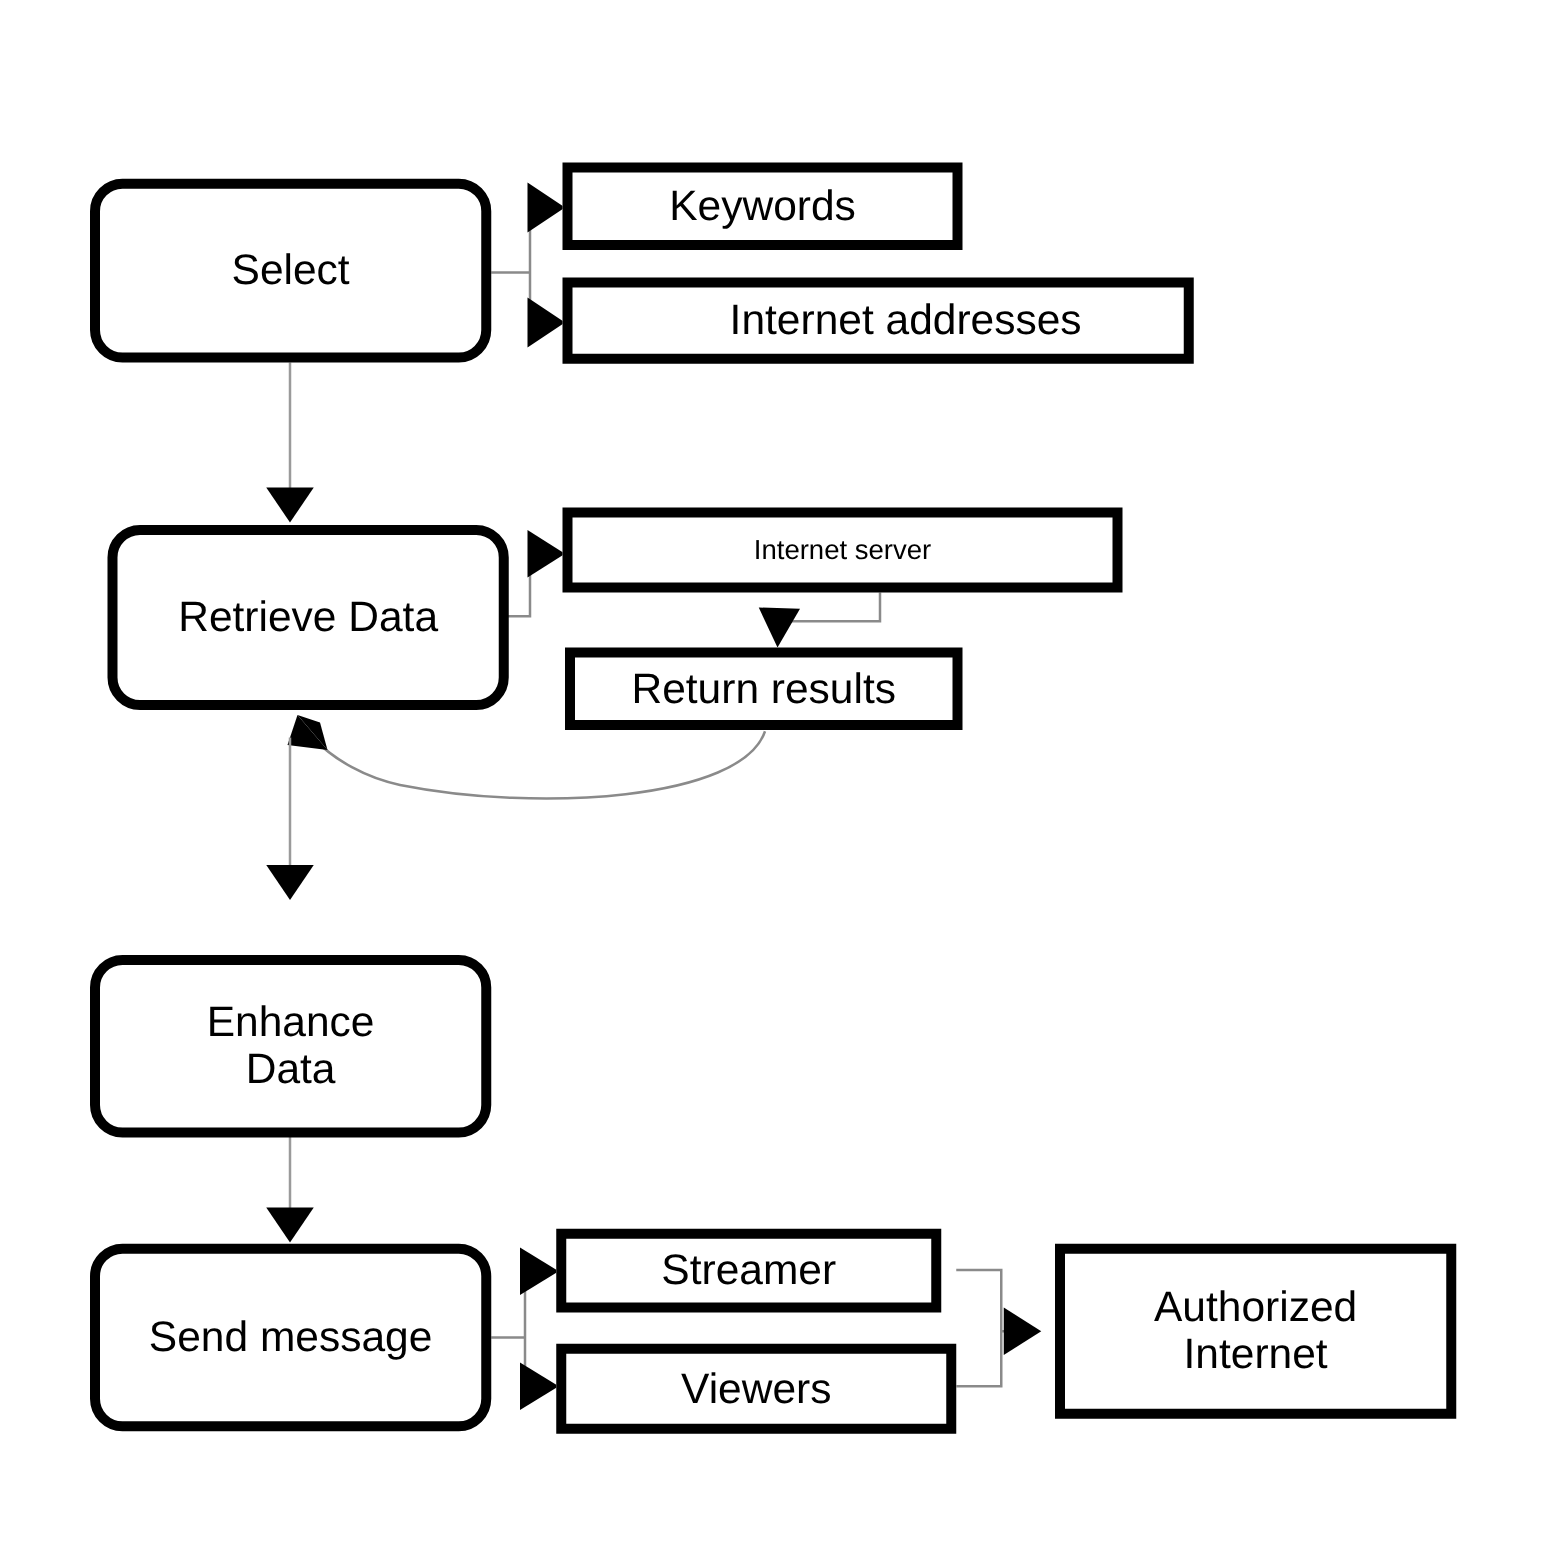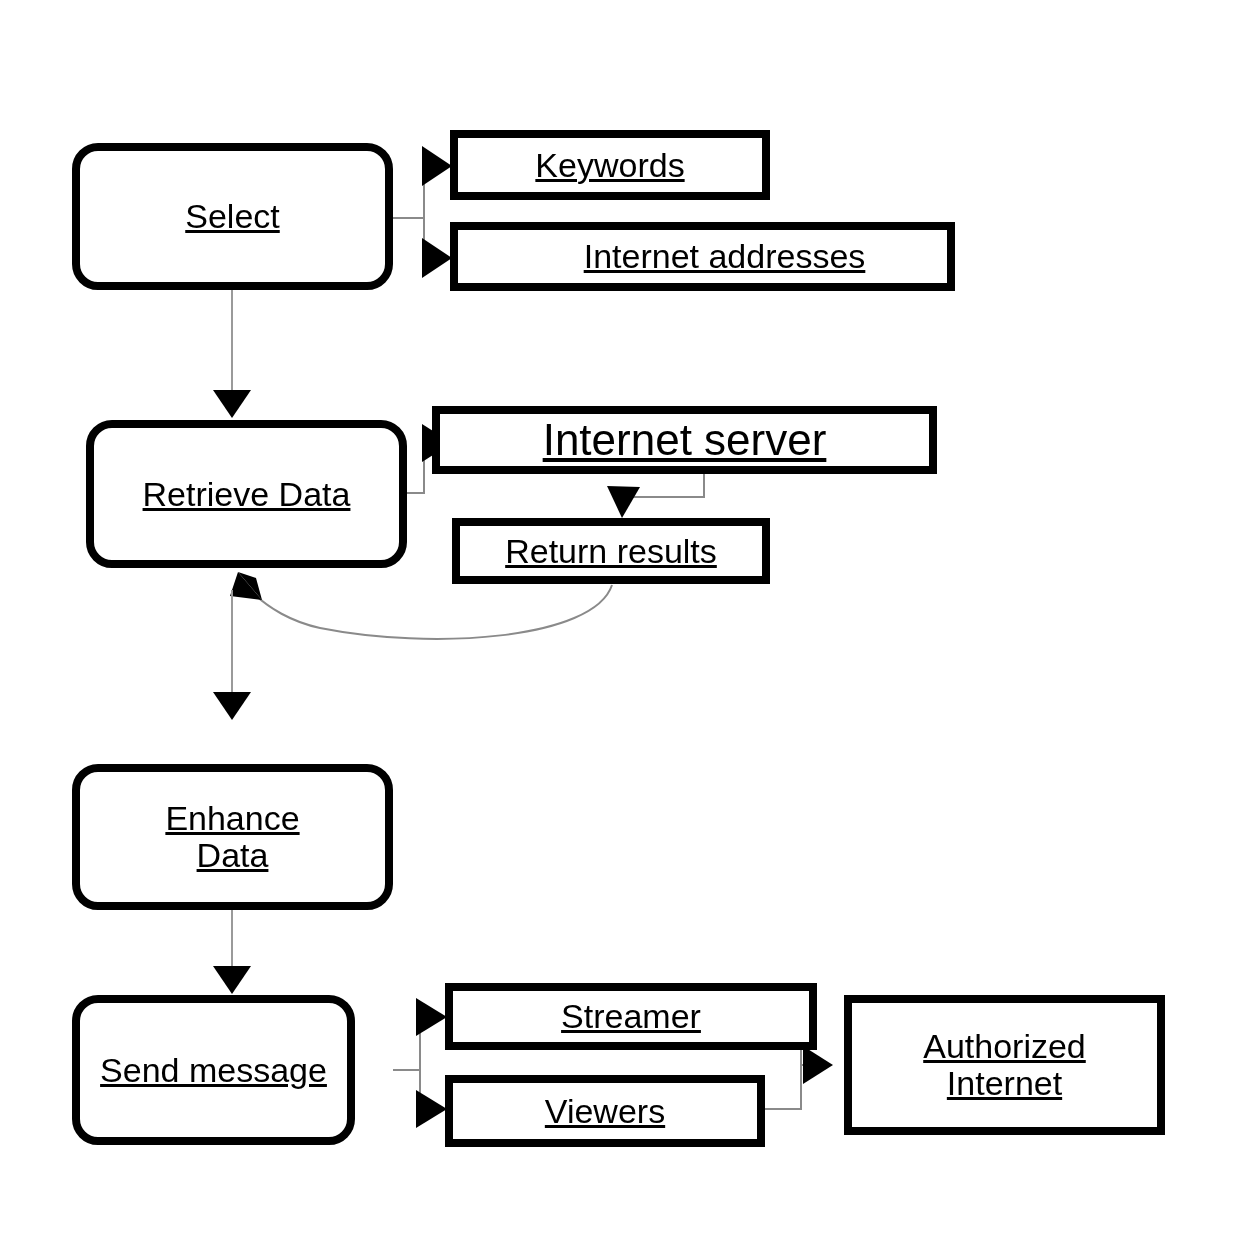--- a/index.html
+++ b/index.html
@@ -45,21 +45,20 @@
     justify-content: center;
   }
   .node.rect {
     border-radius: 0;
   }
   .node .label {
     display: block;
     width: 100%;
     padding: 0 6px;
     box-sizing: border-box;
-    text-decoration: underline;
   }
 </style>
 </head>
 <body>
 
 <div id="canvas">
 
   <svg id="edges" viewBox="0 0 1240 1248" xmlns="http://www.w3.org/2000/svg">
 
     <g>
@@ -123,40 +122,40 @@
   </div>
 
   <div class="node rect" style="left:450px; top:222px; width:505px; height:69px; font-size:34px;padding-left:44px;">
     <span class="label">Internet addresses</span>
   </div>
 
   <div class="node process" style="left:86px; top:420px; width:321px; height:148px; font-size:34px;">
     <span class="label">Retrieve Data</span>
   </div>
 
-  <div class="node rect" style="left:432px; top:406px; width:505px; height:68px; font-size:44px;">
+  <div class="node rect" style="left:450px; top:406px; width:448px; height:68px; font-size:22px;">
     <span class="label">Internet server</span>
   </div>
 
   <div class="node rect" style="left:452px; top:518px; width:318px; height:66px; font-size:34px;">
     <span class="label">Return results</span>
   </div>
 
   <div class="node process" style="left:72px; top:722px; width:321px; height:146px; font-size:34px;margin-top:42px;">
     <span class="label">
       <span>Enhance</span><br>
       <span>Data</span>
     </span>
   </div>
 
-  <div class="node process" style="left:72px; top:995px; width:283px; height:150px; font-size:34px;">
+  <div class="node process" style="left:72px; top:995px; width:321px; height:150px; font-size:34px;">
     <span class="label">Send message</span>
   </div>
 
-  <div class="node rect" style="left:445px; top:983px; width:372px; height:67px; font-size:34px;">
+  <div class="node rect" style="left:445px; top:983px; width:308px; height:67px; font-size:34px;">
     <span class="label">Streamer</span>
   </div>
 
   <div class="node rect" style="left:445px; top:1075px; width:320px; height:72px; font-size:34px;">
     <span class="label">Viewers</span>
   </div>
 
   <div class="node rect" style="left:832px; top:995px; width:321px; height:140px; font-size:34px;margin-left:12px;">
     <span class="label">
       <span>Authorized</span><br>

